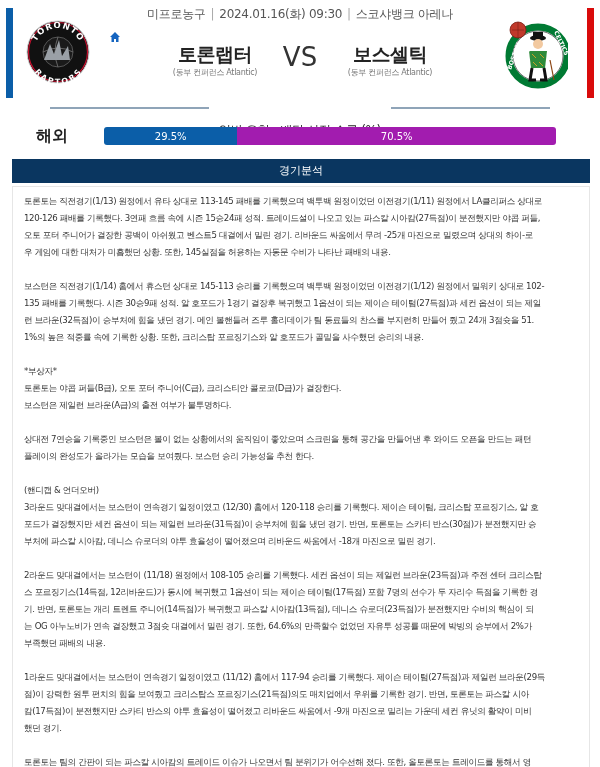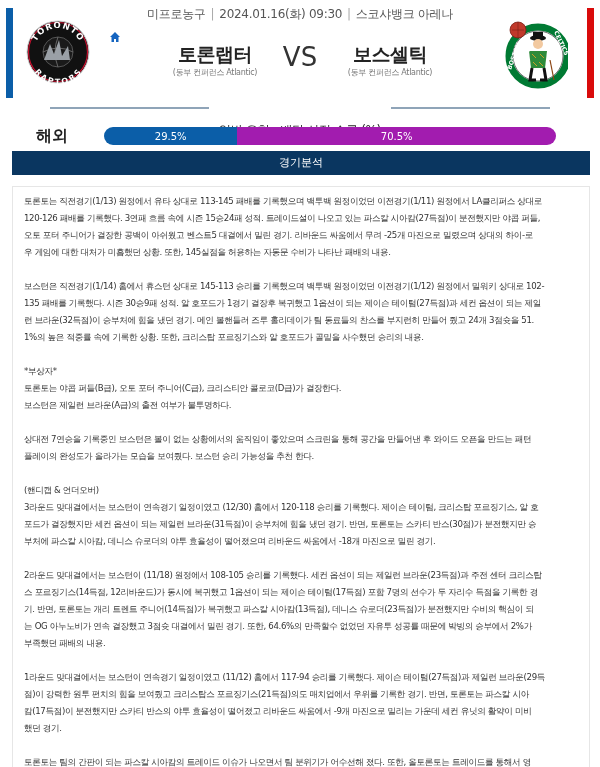--- a/index.html
+++ b/index.html
@@ -26,24 +26,24 @@
   .team-conf { font-size:8px; color:#777; margin-top:1px; letter-spacing:-0.3px; }
 
   .vs { position:absolute; left:262px; top:40px; width:76px; text-align:center; font-size:26px; color:#333; line-height:34px; }
 
   .subtitle-row { position:absolute; top:100px; left:50px; width:500px; height:16px; display:flex; align-items:center; }
   .subtitle-row .line { flex:1; height:2px; background:#8fa4b8; }
   .subtitle-row .txt { padding:0 10px; font-size:12px; color:#222; letter-spacing:-0.3px; white-space:nowrap;margin-top:44px; }
 
   .bar-row { position:absolute; top:127px; left:36px; width:520px; height:18px; display:flex; align-items:center; }
   .bar-label { width:32px; font-size:16px; color:#222; font-weight:bold; }
-  .bar { flex:1; height:18px; border-radius:9px; overflow:hidden; display:flex;margin-left:36px; }
+  .bar { flex:1; height:18px; border-radius:3px; overflow:hidden; display:flex;margin-left:36px; }
   .bar .seg { height:100%; color:#fff; font-size:10px; display:flex; align-items:center; justify-content:center; }
 
-  .section-head { position:absolute; top:151px; left:12px; width:578px; height:24px; background:#0a3660; color:#fff; font-size:11px; text-align:center; line-height:24px; }
+  .section-head { position:absolute; top:159px; left:12px; width:578px; height:24px; background:#0a3660; color:#fff; font-size:11px; text-align:center; line-height:24px; }
 
   .content { position:absolute; top:186px; left:12px; width:578px; height:590px; border:1px solid #e6e6e6; border-bottom:none; padding:6px 10px 0 11px; }
   .para { font-size:8.6px; line-height:17px; color:#333; letter-spacing:-0.35px; white-space:pre-line; margin-bottom:17px; }
 </style>
 </head>
 <body>
 
 <div class="side-bar-left"></div>
 <div class="side-bar-right"></div>
 

